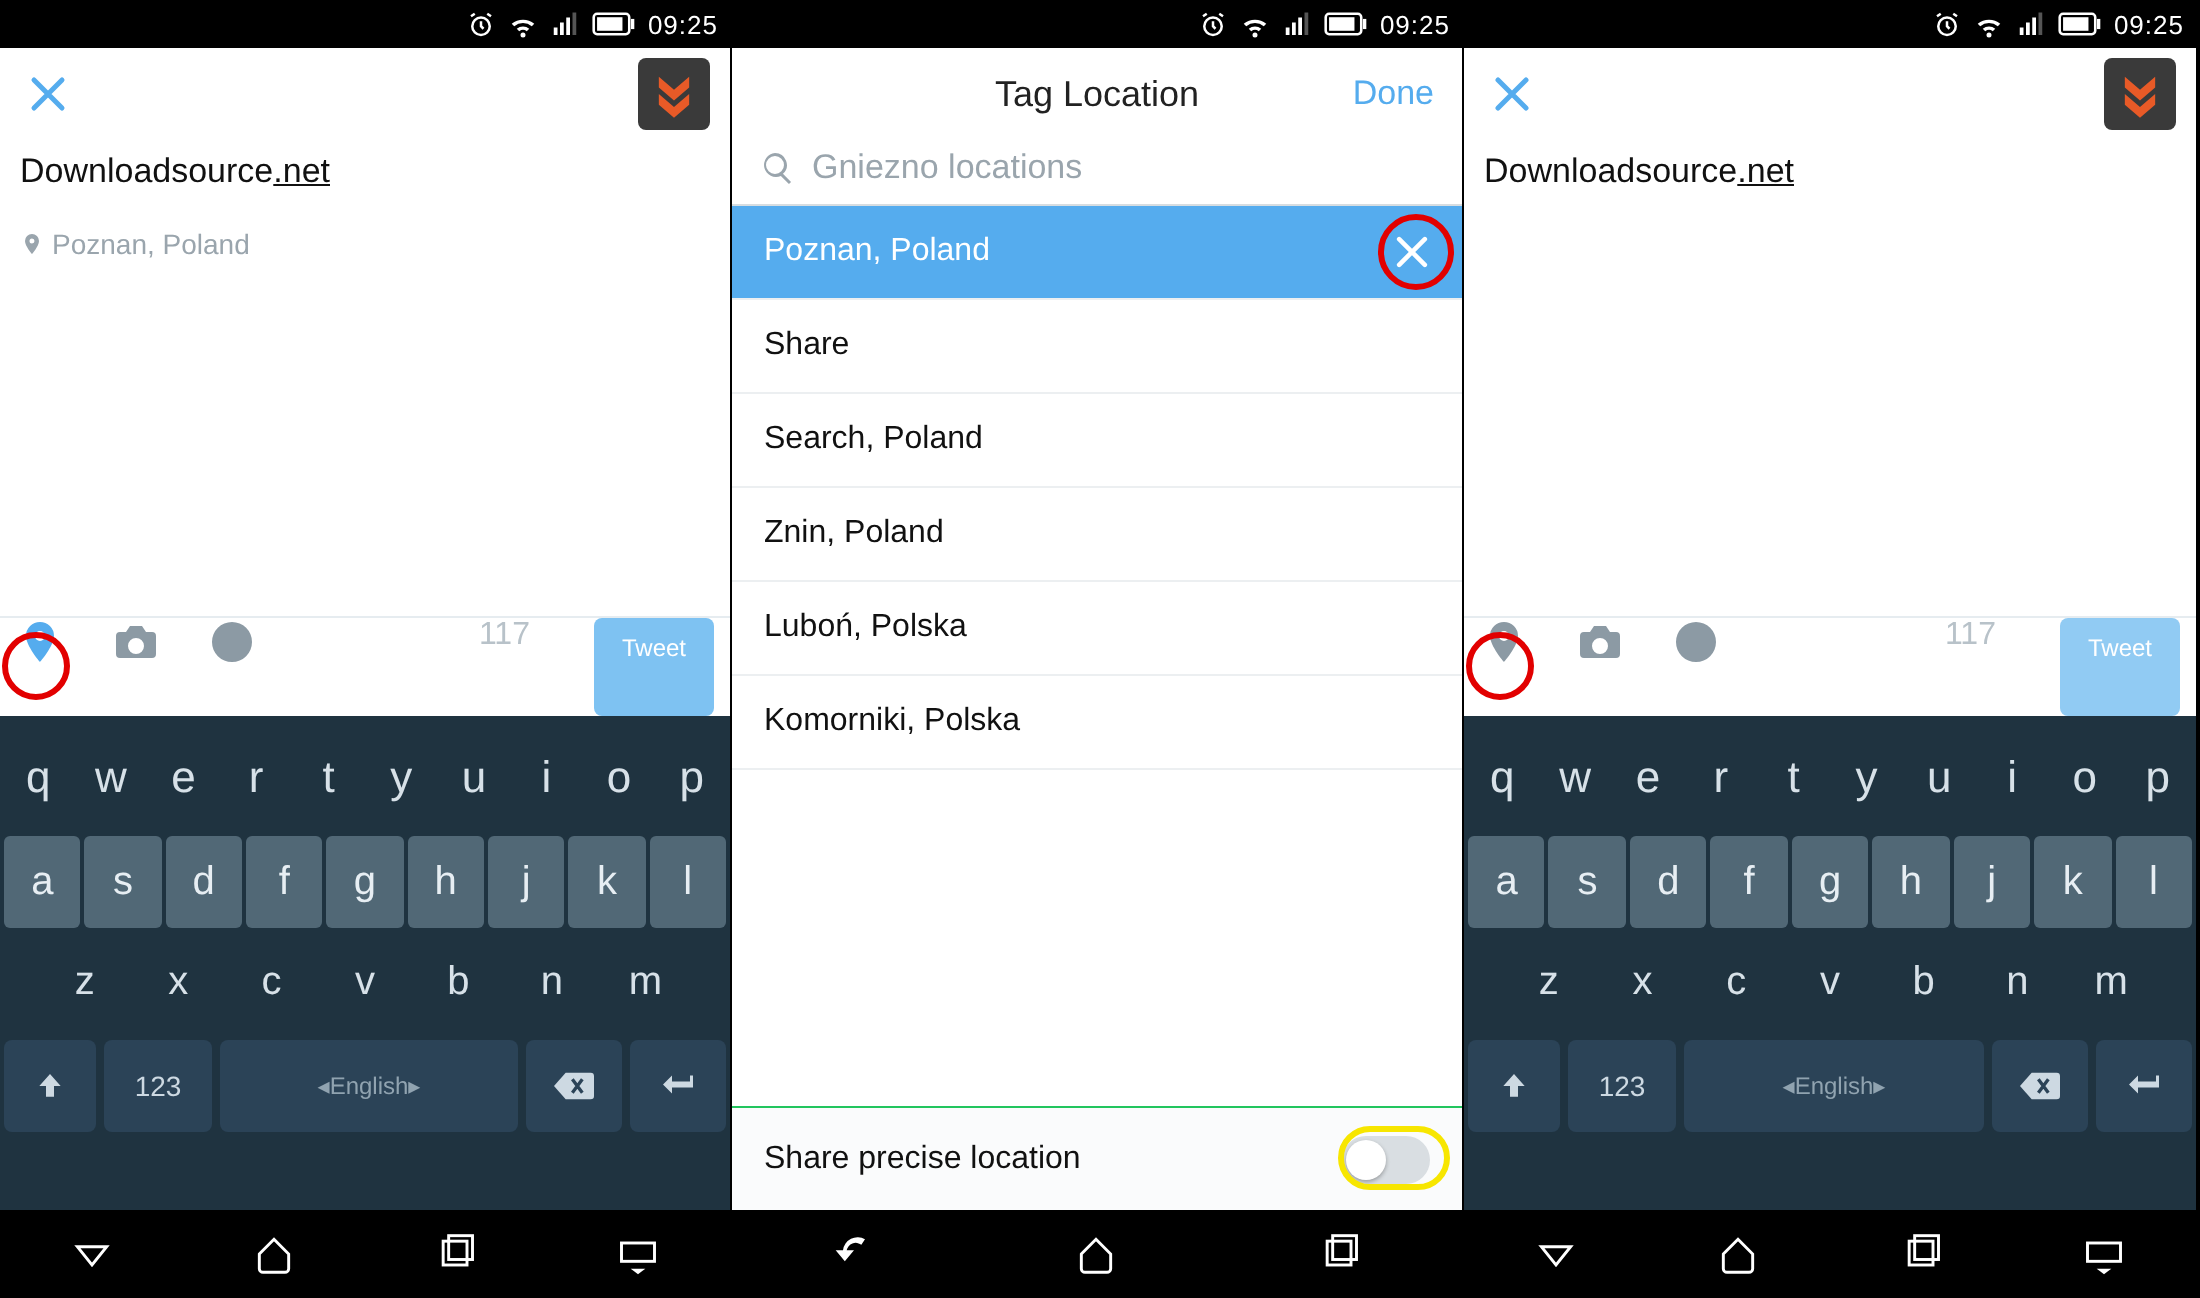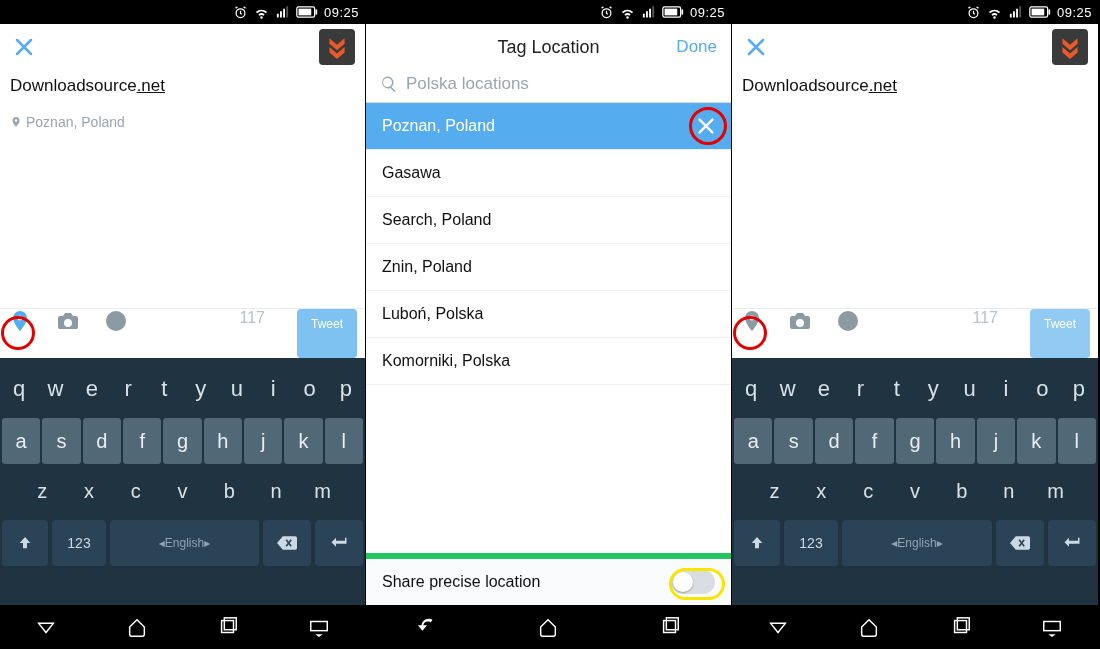--- a/index.html
+++ b/index.html
@@ -60,21 +60,21 @@
   .tag-header { height: 46px; display:flex; align-items:center; justify-content:center; position:relative; padding: 0 12px; }
   .tag-title { font-size:18px; color:#222; }
   .done { position:absolute; right:14px; color:#55acee; font-size:17px; }
   .search-row { display:flex; align-items:center; padding: 4px 14px 8px 14px; gap:8px; border-bottom:1px solid #d7dde1; }
   .search-row svg { width:18px; height:18px; fill:#9aa5ad; }
   .search-ph { color:#9aa5ad; font-size:17px; }
   .loc-list { flex:1; overflow:hidden; }
   .loc-item { height:47px; display:flex; align-items:center; padding:0 16px; font-size:16px; color:#111; border-bottom:1px solid #eceff1; position:relative; font-weight:500;}
   .loc-item.sel { background:#55acee; color:#fff; }
   .loc-item.sel .xmark { position:absolute; right:14px; }
-  .share-row { height:52px; border-top:6px solid #22c55e; display:flex; align-items:center; padding:0 16px; font-size:16px; color:#111; background:#fafbfc; font-weight:500;}
+  .share-row { height:52px; border-top:1px solid #22c55e; display:flex; align-items:center; padding:0 16px; font-size:16px; color:#111; background:#fafbfc; font-weight:500;}
   .switch { margin-left:auto; width:44px; height:24px; background:#d9dee2; border-radius:14px; position:relative; }
   .switch .knob { position:absolute; width:20px; height:20px; background:#fff; border-radius:50%; top:2px; left:2px; box-shadow:0 1px 2px rgba(0,0,0,0.3); }
   .yellow-ring { position:absolute; border:3px solid #f7e600; border-radius:50%; pointer-events:none; }
 
   
   .navbar { height: 44px; background:#000; display:flex; align-items:center; justify-content:space-around; }
   .nav-icon { width:22px; height:22px; }
   .nav-icon svg { stroke:#fff; fill:none; stroke-width:1.6; width:100%; height:100%; }
 
 </style>
@@ -274,27 +274,27 @@
 
     <div class="app">
       <div class="tag-header">
         <span class="tag-title">Tag Location</span>
         <span class="done">Done</span>
       </div>
       <div class="search-row">
         <svg viewBox="0 0 24 24">
             <path d="M10 2a8 8 0 015.3 13.9l5.4 5.4-1.4 1.4-5.4-5.4A8 8 0 1110 2zm0 2a6 6 0 100 12 6 6 0 000-12z"></path>
           </svg>
-        <span class="search-ph">Polska locations</span>
+        <span class="search-ph">Gniezno locations</span>
       </div>
       <div class="loc-list" id="loc-list">
           <div class="loc-item sel">Poznan, Poland<svg viewBox="0 0 24 24" width="22" height="22" class="xmark">
               <path d="M5 5l14 14M19 5L5 19" stroke="#fff" stroke-width="2.5" stroke-linecap="round"></path>
             </svg><div class="red-ring" style="width: 38px; height: 38px; right: 4px; top: 4px;"></div></div>
-          <div class="loc-item">Gasawa</div>
+          <div class="loc-item">Share</div>
           <div class="loc-item">Search, Poland</div>
           <div class="loc-item">Znin, Poland</div>
           <div class="loc-item">Luboń, Polska</div>
           <div class="loc-item">Komorniki, Polska</div>
         </div>
       <div class="share-row" style="position:relative;">
         <span>Share precise location</span>
         <div class="switch">
             <div class="knob"></div>
           </div>

